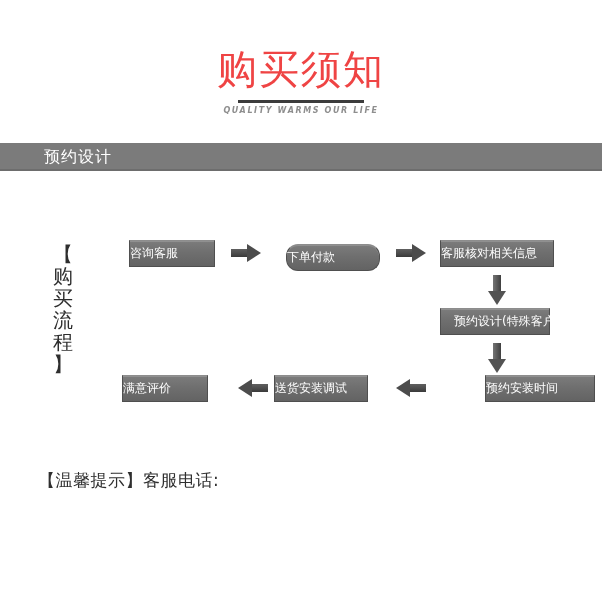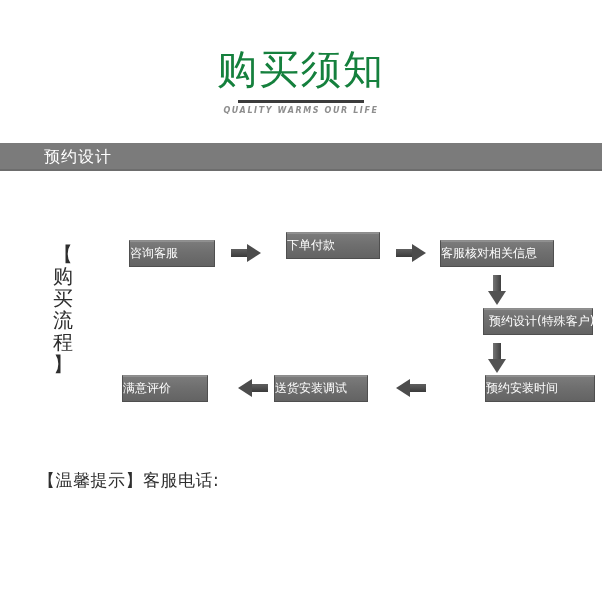--- a/index.html
+++ b/index.html
@@ -21,21 +21,21 @@
     position: absolute;
     top: 46px;
     left: 0;
     width: 602px;
     text-align: center;
   }
   #page-title {
     font-size: 40px;
     line-height: 46px;
     letter-spacing: 2px;
-    color: #15803d;
+    color: #ef4444;
     font-weight: 400;
   }
   #title-rule {
     width: 126px;
     height: 3px;
     background: #3c3c3c;
     margin: 8px auto 2px auto;
   }
   #page-subtitle {
     font-size: 8px;
@@ -182,35 +182,35 @@
 
 <div id="flowchart">
 
   <div class="flow-box" style="left:129px; top:240px; width:86px;">咨询客服</div>
 
   <div class="arrow arrow-right" style="left:231px; top:244px;">
     <div class="shaft"></div>
     <div class="head"></div>
   </div>
 
-  <div class="flow-box" style="left:286px; top:232px; width:94px;">下单付款</div>
+  <div class="flow-box" style="left:286px; top:244px; width:94px;border-radius:12px;">下单付款</div>
 
   <div class="arrow arrow-right" style="left:396px; top:244px;">
     <div class="shaft"></div>
     <div class="head"></div>
   </div>
 
   <div class="flow-box" style="left:440px; top:240px; width:114px;">客服核对相关信息</div>
 
   <div class="arrow arrow-down" style="left:488px; top:275px;">
     <div class="shaft"></div>
     <div class="head"></div>
   </div>
 
-  <div class="flow-box" style="left:440px; top:308px; width:110px; text-align:left; padding-left:5px;margin-left:43px;">预约设计(特殊客户)</div>
+  <div class="flow-box" style="left:440px; top:308px; width:110px; text-align:left; padding-left:13px;">预约设计(特殊客户)</div>
 
   <div class="arrow arrow-down" style="left:488px; top:343px;">
     <div class="shaft"></div>
     <div class="head"></div>
   </div>
 
   <div class="flow-box" style="left:440px; top:375px; width:110px;margin-left:45px;">预约安装时间</div>
 
   <div class="arrow arrow-left" style="left:396px; top:379px;">
     <div class="shaft"></div>

